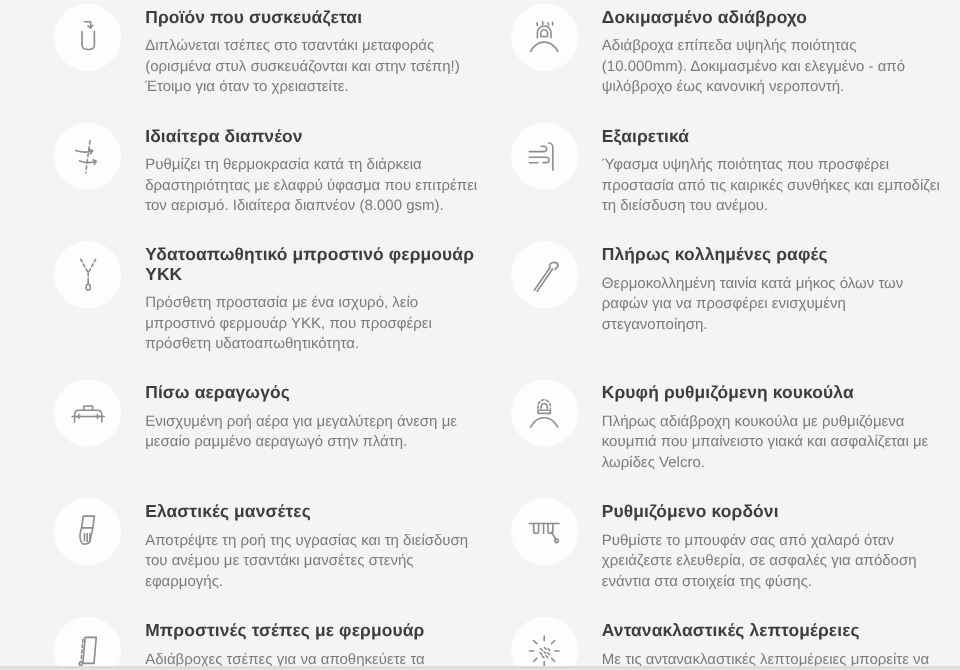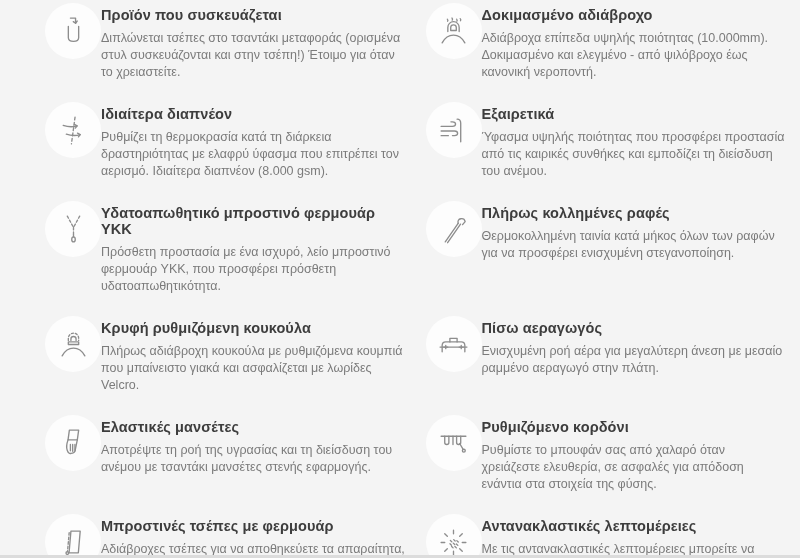--- a/index.html
+++ b/index.html
@@ -12,21 +12,21 @@
   .features-grid {
     display: grid;
     grid-template-columns: 1fr 1fr;
     column-gap: 20px;
     padding: 3px 14px 0 45px;
     position: relative;
   }
   .feature {
     display: flex;
     align-items: flex-start;
-    gap: 0;
+    gap: 20px;
     margin-bottom: 21px;
   }
   .icon-circle {
     flex: 0 0 56px;
     width: 56px; height: 56px;
     border-radius: 50%;
     background: #fdfdfd;
     display: flex;
     align-items: center;
     justify-content: center;
@@ -147,44 +147,44 @@
     </div>
     <div class="feature-text">
       <div class="feature-title">Πλήρως κολλημένες ραφές</div>
       <div class="feature-desc">Θερμοκολλημένη ταινία κατά μήκος όλων των ραφών για να προσφέρει ενισχυμένη στεγανοποίηση.</div>
     </div>
   </div>
 
   <div class="feature">
     <div class="icon-circle">
       <svg viewBox="0 0 32 32">
+          <path d="M5 23v-6q0-3.5 3.5-3.5h15q3.5 0 3.5 3.5v6"></path>
+          <path d="M12.5 13.5V10h7v3.5"></path>
+          <path d="M3 18.5h26"></path>
+          <path d="M8.5 17v3M10.5 18.5h-4M23.5 17v3M25.5 18.5h-4"></path>
+        </svg>
+    </div>
+    <div class="feature-text">
+      <div class="feature-title">Πίσω αεραγωγός</div>
+      <div class="feature-desc">Ενισχυμένη ροή αέρα για μεγαλύτερη άνεση με μεσαίο ραμμένο αεραγωγό στην πλάτη.</div>
+    </div>
+  </div>
+
+  <div class="feature">
+    <div class="icon-circle">
+      <svg viewBox="0 0 32 32">
           <path d="M11 12v-2a5 5 0 0 1 10 0v2" stroke-dasharray="2 1.8"></path>
           <path d="M13.5 12v-1.3a2.5 2.5 0 0 1 5 0V12"></path>
           <path d="M11 13.5h10M11 16h10M11 13.5v2.5M21 13.5v2.5"></path>
           <path d="M5 27q4-7.5 11-7.5T27 27"></path>
         </svg>
     </div>
     <div class="feature-text">
       <div class="feature-title">Κρυφή ρυθμιζόμενη κουκούλα</div>
       <div class="feature-desc">Πλήρως αδιάβροχη κουκούλα με ρυθμιζόμενα κουμπιά που μπαίνειστο γιακά και ασφαλίζεται με λωρίδες Velcro.</div>
-    </div>
-  </div>
-
-  <div class="feature">
-    <div class="icon-circle">
-      <svg viewBox="0 0 32 32">
-          <path d="M5 23v-6q0-3.5 3.5-3.5h15q3.5 0 3.5 3.5v6"></path>
-          <path d="M12.5 13.5V10h7v3.5"></path>
-          <path d="M3 18.5h26"></path>
-          <path d="M8.5 17v3M10.5 18.5h-4M23.5 17v3M25.5 18.5h-4"></path>
-        </svg>
-    </div>
-    <div class="feature-text">
-      <div class="feature-title">Πίσω αεραγωγός</div>
-      <div class="feature-desc">Ενισχυμένη ροή αέρα για μεγαλύτερη άνεση με μεσαίο ραμμένο αεραγωγό στην πλάτη.</div>
     </div>
   </div>
 
   <div class="feature">
     <div class="icon-circle">
       <svg viewBox="0 0 32 32">
           <path d="M12 3h9l-1.3 9.5h-9z"></path>
           <path d="M10.7 12.5q-2.2 6-.8 10t3.8 3q2.8 0 3.8-2.3l2.2-10.7"></path>
           <path d="M13 17v6M15.2 17v6.5M17.4 17v6"></path>
         </svg>

